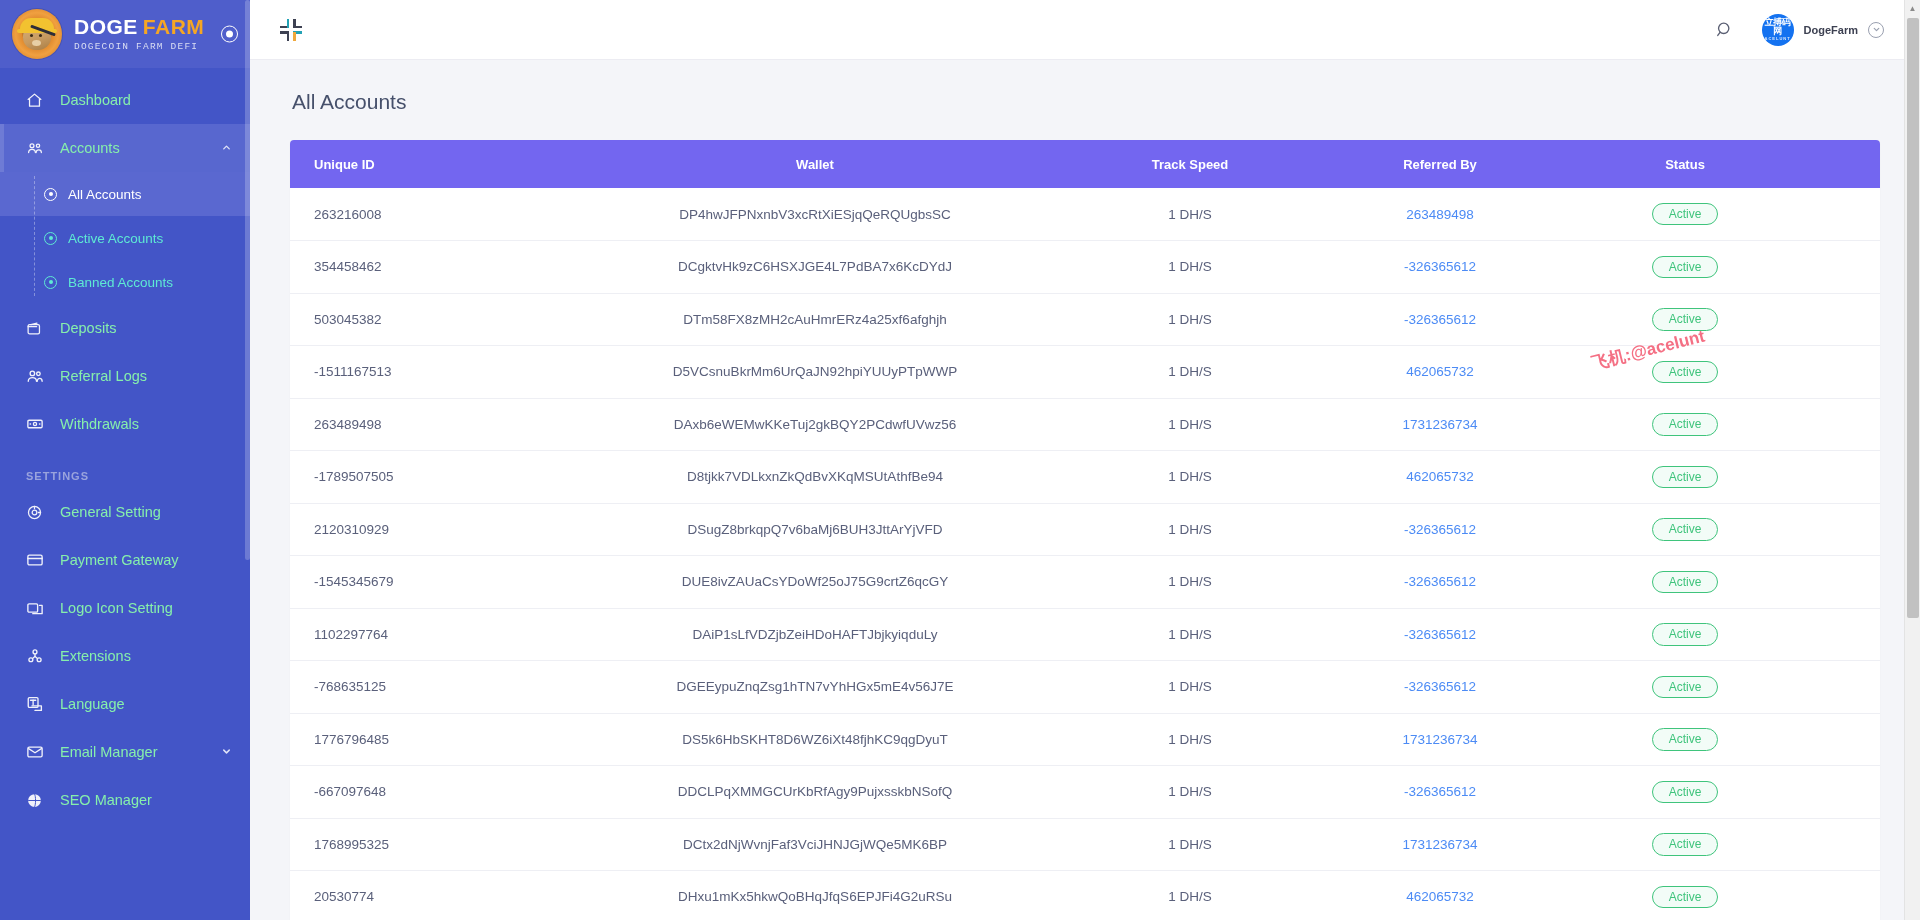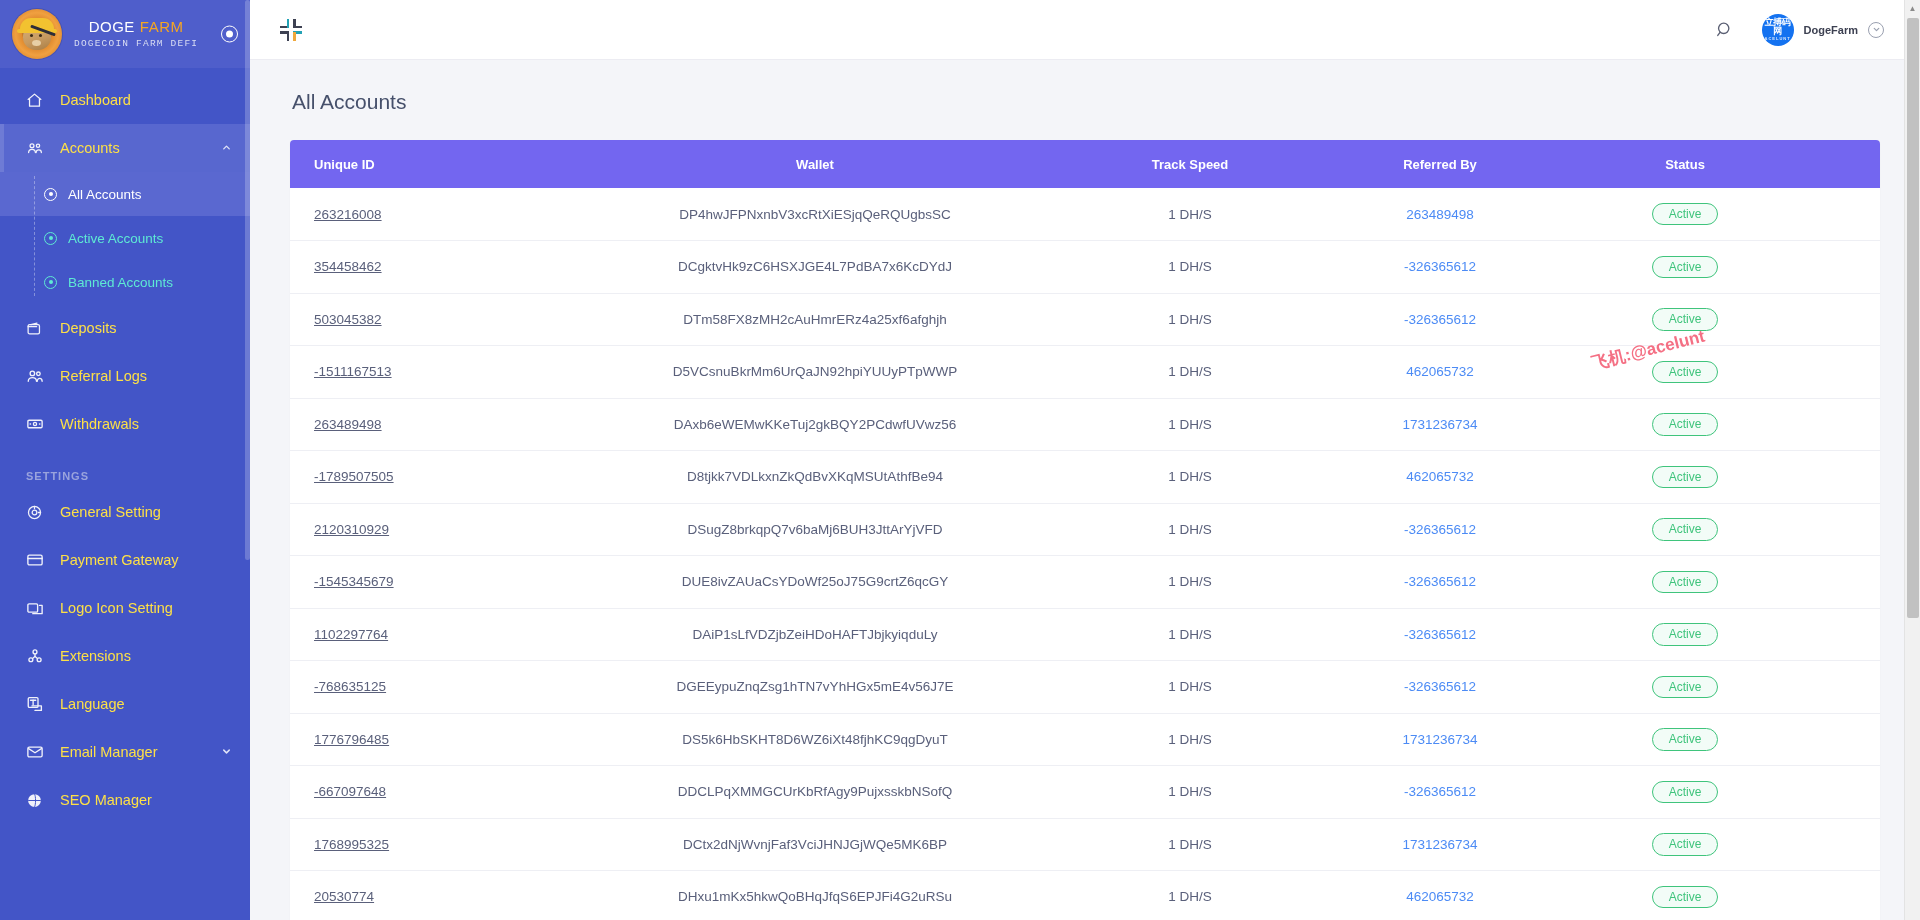--- a/index.html
+++ b/index.html
@@ -43,38 +43,38 @@
     background:#f2c230; border-radius:2px;
   }
   .doge-eye { position:absolute; width:3px; height:3px; background:#3a2a18; border-radius:50%; top:25px; }
   .doge-eye.l { left:18px; } .doge-eye.r { left:27px; }
   .doge-snout { position:absolute; left:20px; top:31px; width:9px; height:6px; background:#e7cfa6; border-radius:50%; }
   .doge-pick {
     position:absolute; left:18px; top:20px; width:26px; height:3px;
     background:#2e2e38; transform: rotate(20deg); border-radius:1px;
   }
   .brand-text { margin-left: 12px; line-height: 1; }
-  .brand-title { font-size: 15px; font-weight: 400; letter-spacing: .5px; color: #fff; text-align: center; }
+  .brand-title { font-size: 21px; font-weight: 700; letter-spacing: .5px; color: #fff; text-align: center; }
   .brand-title .farm { color: #f5a623; margin-left: 5px; }
   .brand-sub {
     font-size: 9.5px; letter-spacing: 1.2px; color: #d9ddf3;
     margin-top: 5px; font-family: "Liberation Mono", monospace;
   }
   .brand-toggle {
     position: absolute; right: 12px; top: 50%; transform: translateY(-50%);
     width: 17px; height: 17px; border-radius: 50%;
     border: 1.6px solid #ffffff; display: flex; align-items: center; justify-content: center;
     cursor: pointer;
   }
   .brand-toggle i { width: 7px; height: 7px; border-radius: 50%; background: #fff; display:block; }
 
   .nav { padding-top: 8px; }
   .nav-item {
     display: flex; align-items: center; height: 48px;
-    padding: 0 18px 0 26px; color: #fde047; font-size: 14.5px;
+    padding: 0 18px 0 26px; color: #86efac; font-size: 14.5px;
     cursor: pointer; position: relative;
   }
   .nav-item .ico { width: 24px; display: flex; align-items: center; color: #ffffff; opacity:.92; }
   .nav-item .lbl { margin-left: 10px; }
   .nav-item.active { background: #5867cf; }
   .nav-item.active::before {
     content: ""; position: absolute; left: 0; top: 0; bottom: 0; width: 4px; background: #ffffff22;
   }
   .nav-item .caret { margin-left: auto; font-size: 11px; color:#dfe3f7; }
 
@@ -157,21 +157,21 @@
   thead th.c-speed { width: 240px; }
   thead th.c-ref { width: 260px; }
   thead th.c-status { width: 230px; }
   thead th.c-view { width: 180px; padding-right: 38px; text-align: right; }
 
   tbody td {
     height: 52.5px; font-size: 13.5px; color: #5a607b; text-align: center;
     border-bottom: 1px solid #eeeff4; padding: 0 10px; white-space: nowrap;
     overflow: hidden; text-overflow: ellipsis;
   }
-  tbody td.c-id { text-align: left; padding-left: 24px; text-decoration: underline; }
+  tbody td.c-id { text-align: left; padding-left: 24px; }
   tbody td.c-view { text-align: right; padding-right: 34px; }
   tbody td.c-ref a { color: #4c8bf5; text-decoration: none; cursor: pointer; }
 
   .badge {
     display: inline-block; border: 1px solid #3fc47c; color: #3fc47c;
     background: #f2fcf7; border-radius: 14px; font-size: 12px;
     padding: 4px 16px 4.5px 16px; line-height: 1;
   }
 
   

